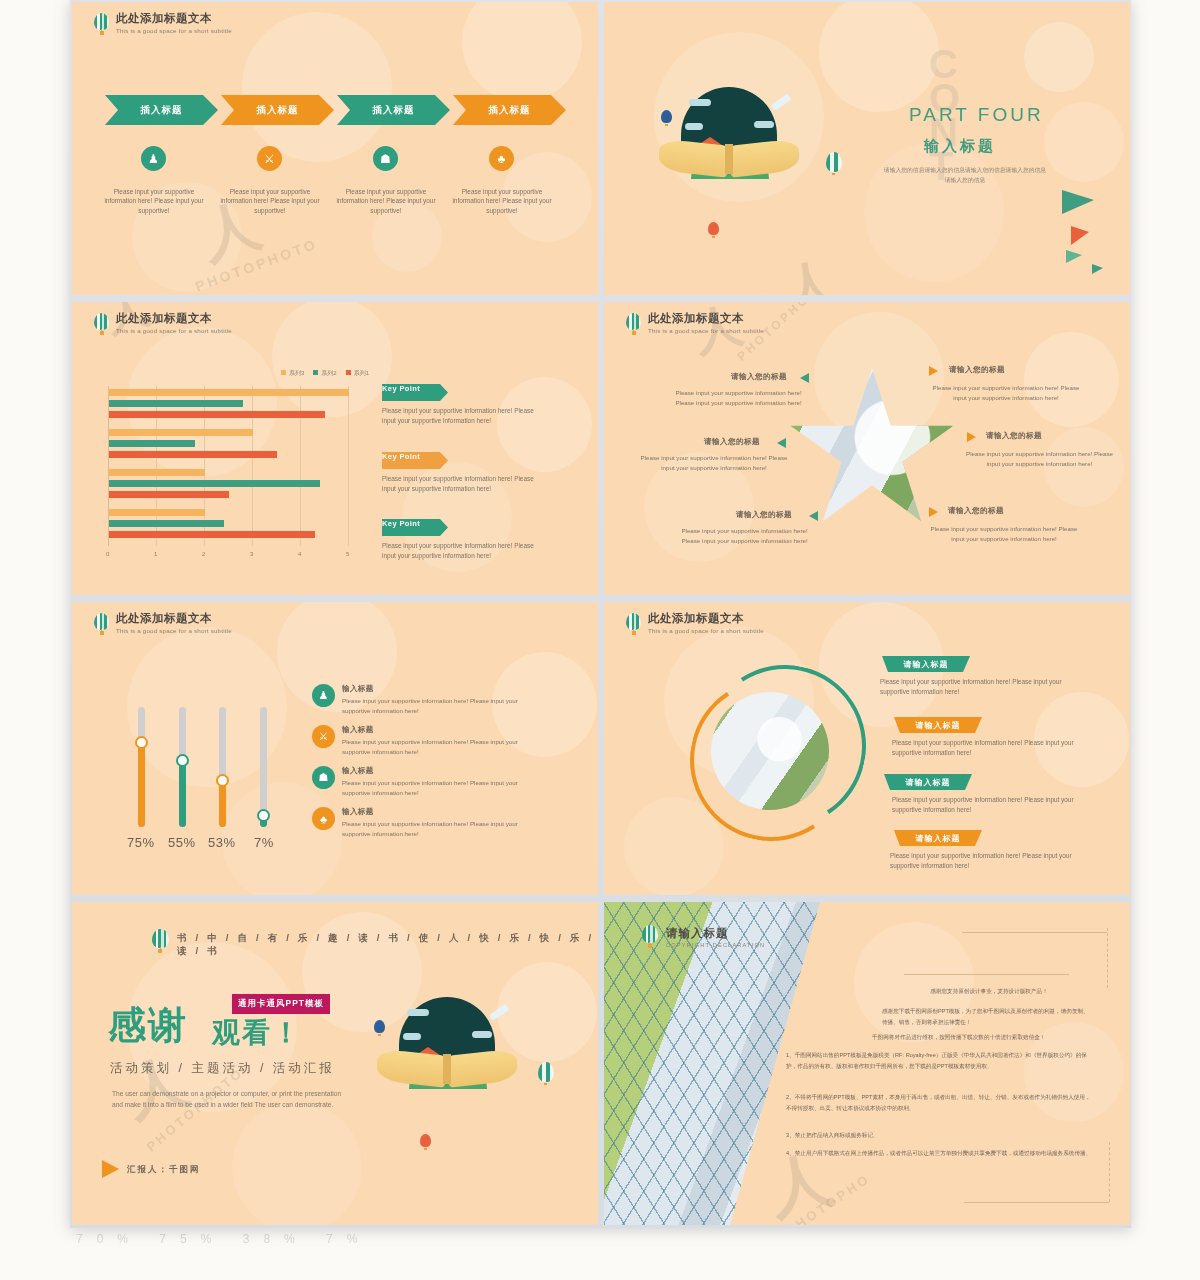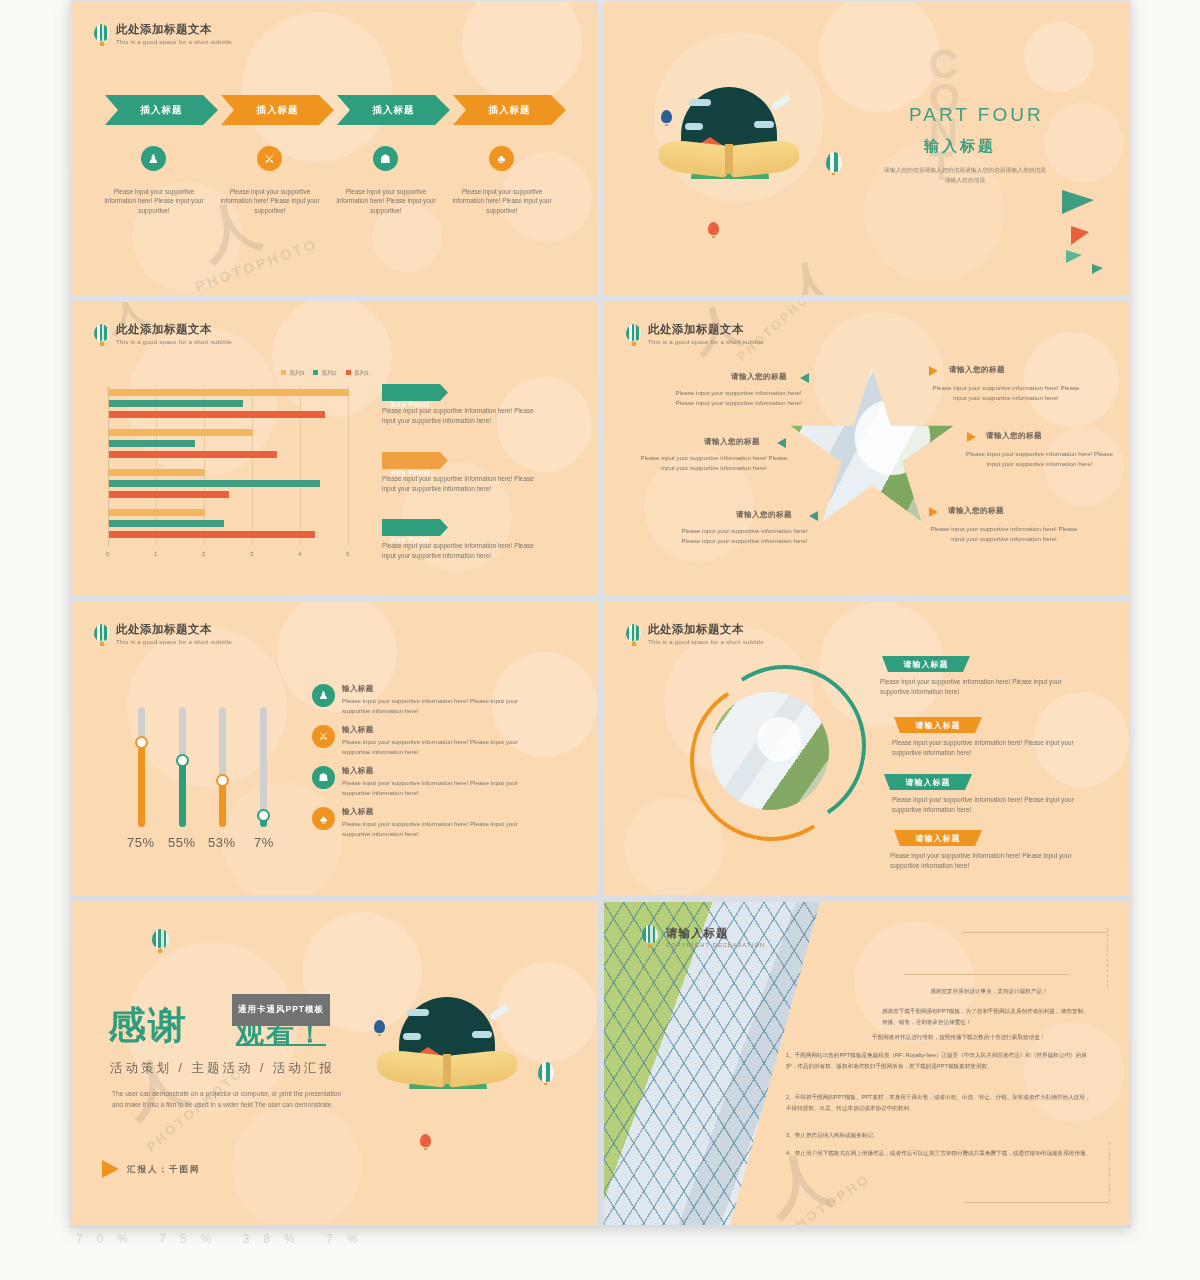--- a/index.html
+++ b/index.html
@@ -18,21 +18,21 @@
   }
 
   .slide {
     position:absolute;
     background:#fbd9b2;
     overflow:hidden;
   }
   .slide .bokeh { position:absolute; border-radius:50%; pointer-events:none; }
 
   
-  .sheader { position:absolute; left:22px; top:21px; display:flex; align-items:flex-start; gap:7px; }
+  .sheader { position:absolute; left:22px; top:10px; display:flex; align-items:flex-start; gap:7px; }
   .balloon { width:15px; height:22px; position:relative; flex:none; margin-top:1px; }
   .balloon .envelope {
     position:absolute; left:0; top:0; width:15px; height:17px;
     border-radius:50% 50% 42% 42%/58% 58% 42% 42%;
     background:linear-gradient(90deg,#2f9e7e 0 22%,#f3f7f4 22% 38%,#2f9e7e 38% 52%,#cfe9e0 52% 68%,#2f9e7e 68% 84%,#e8f4ef 84% 100%);
   }
   .balloon .basket { position:absolute; left:5.5px; top:18px; width:4px; height:3.5px; background:#e8a33c; }
   .balloon .rope { position:absolute; left:7px; top:16px; width:1px; height:3px; background:#cfa86a; }
   .stitle { font-size:11.5px; font-weight:bold; color:#4d4a45; line-height:13px; letter-spacing:.5px; }
   .ssub { font-size:6.2px; color:#8c8274; line-height:9px; margin-top:1px; letter-spacing:.2px; }
@@ -70,21 +70,21 @@
   .minib .e { position:absolute; inset:0 0 3px 0; border-radius:50% 50% 42% 42%/58% 58% 42% 42%; }
   .minib .b { position:absolute; left:4px; bottom:0; width:3px; height:2.5px; background:#d6a44a; }
 
   
   .chartbox { position:absolute; }
   .axis-v { position:absolute; background:rgba(226,196,158,.85); width:1px; }
   .bar { position:absolute; height:7px; }
   .tick { position:absolute; font-size:6px; color:#8c8274; }
   .legend { position:absolute; display:flex; gap:9px; font-size:6px; color:#8a8174; align-items:center; }
   .legend i { width:5px; height:5px; display:inline-block; margin-right:3px; }
-  .kp { position:absolute; height:25px; display:flex; align-items:flex-end; padding-left:9px; font-size:7.5px; color:#fff; font-weight:bold; letter-spacing:.4px; }
+  .kp { position:absolute; height:25px; display:flex; align-items:flex-start; font-size:7.5px; color:#fff; font-weight:bold; letter-spacing:.4px; }
   .kptext { position:absolute; font-size:6.4px; line-height:10px; color:#7d7468; width:165px; }
 
   
   .starimg {
     position:absolute;
     clip-path:polygon(50% 0%,61% 35%,98% 35%,68% 57%,79% 93%,50% 71%,21% 93%,32% 57%,2% 35%,39% 35%);
     background:
       radial-gradient(circle at 62% 42%, rgba(255,255,255,.85) 0 26%, rgba(255,255,255,0) 27%),
       linear-gradient(118deg,#8ab86a 0 18%,#e8eef2 18% 34%,#cfd9e2 34% 44%,#e9eff3 44% 62%,#7ea75f 62% 76%,#b9c9a8 76% 100%);
   }
@@ -110,21 +110,21 @@
       radial-gradient(circle at 58% 40%, rgba(255,255,255,.8) 0 22%, rgba(255,255,255,0) 23%),
       linear-gradient(125deg,#9bbd77 0 16%,#eef2f5 16% 40%,#dfe6ec 40% 52%,#eef3f6 52% 66%,#84a964 66% 82%,#c3cfae 82% 100%);
   }
   .ribbon { position:absolute; height:16px; display:flex; align-items:center; justify-content:center; font-size:8px; color:#fff; font-weight:bold; letter-spacing:1px; }
   .rbtxt { position:absolute; font-size:6.4px; line-height:10px; color:#7d7468; width:185px; }
 
   
   .motto { position:absolute; font-size:9.5px; color:#6f6559; letter-spacing:3.2px; font-weight:bold; }
   .thanks1 { position:absolute; font-size:38px; color:#2f9e7e; font-weight:bold; letter-spacing:2px; }
   .thanks2 { position:absolute; font-size:28px; color:#2f9e7e; font-weight:bold; letter-spacing:2px; }
-  .tagpill { position:absolute; background:#737373; color:#fff; font-size:8.5px; font-weight:bold; padding:10px 6px; letter-spacing:1px;text-align:center; }
+  .tagpill { position:absolute; background:#be185d; color:#fff; font-size:8.5px; font-weight:bold; padding:4px 6px; letter-spacing:1px;text-align:center; }
   .subline { position:absolute; font-size:12.5px; color:#6f6559; letter-spacing:3px; }
   .engline { position:absolute; font-size:6.6px; line-height:11px; color:#84796c; width:240px; }
   .reporter { position:absolute; font-size:8.5px; color:#6f6559; letter-spacing:2px; font-weight:bold; }
 
   
   .cwrap { position:absolute; inset:0; background:#fbd9b2; }
   .cphoto {
     position:absolute; left:0; top:0; width:300px; height:100%;
     clip-path:polygon(0 0,72% 0,42% 100%,0 100%);
     background:
@@ -517,23 +517,24 @@
     <div class="bokeh" style="left:55px;top:40px;width:170px;height:170px;background:rgba(255,255,255,.17);"></div>
     <div class="bokeh" style="left:230px;top:10px;width:120px;height:120px;background:rgba(255,255,255,.20);"></div>
     <div class="bokeh" style="left:425px;top:60px;width:100px;height:100px;background:rgba(255,255,255,.23);"></div>
     <div class="bokeh" style="left:160px;top:200px;width:130px;height:130px;background:rgba(255,255,255,.12);"></div>
 
     <div class="balloon" style="position:absolute;left:80px;top:26px;width:17px;height:24px;">
       <div class="envelope" style="width:17px;height:19px;"></div>
         <div class="rope" style="left:8px;top:18px;"></div>
         <div class="basket" style="left:6px;top:20px;"></div>
     </div>
+    <div class="motto" style="left:105px;top:30px;">书 / 中 / 自 / 有 / 乐 / 趣 / 读 / 书 / 使 / 人 / 快 / 乐 / 快 / 乐 / 读 / 书</div>
 
     <div class="thanks1" style="left:36px;top:98px;">感谢</div>
-    <div class="thanks2" style="left:164px;top:112px;text-decoration:underline;">观看！</div>
+    <div class="thanks2" style="left:140px;top:112px;">观看！</div>
     <div class="tagpill" style="left:160px;top:92px;">通用卡通风PPT模板</div>
     <div class="subline" style="left:38px;top:158px;">活动策划 / 主题活动 / 活动汇报</div>
     <div class="engline" style="left:40px;top:186px;">The user can demonstrate on a projector or computer, or print the presentation and make it into a film to be used in a wider field The user can demonstrate.</div>
 
     <div class="tri" style="left:30px;top:258px;border-left:17px solid #f09420;border-top:9px solid transparent;border-bottom:9px solid transparent;"></div>
     <div class="reporter" style="left:55px;top:262px;">汇报人：千图网</div>
 
     <div class="book" style="left:305px;top:95px;width:140px;height:92px;">
       <div class="dome"></div>
       <div class="cloud" style="left:30px;top:12px;width:22px;"></div>

